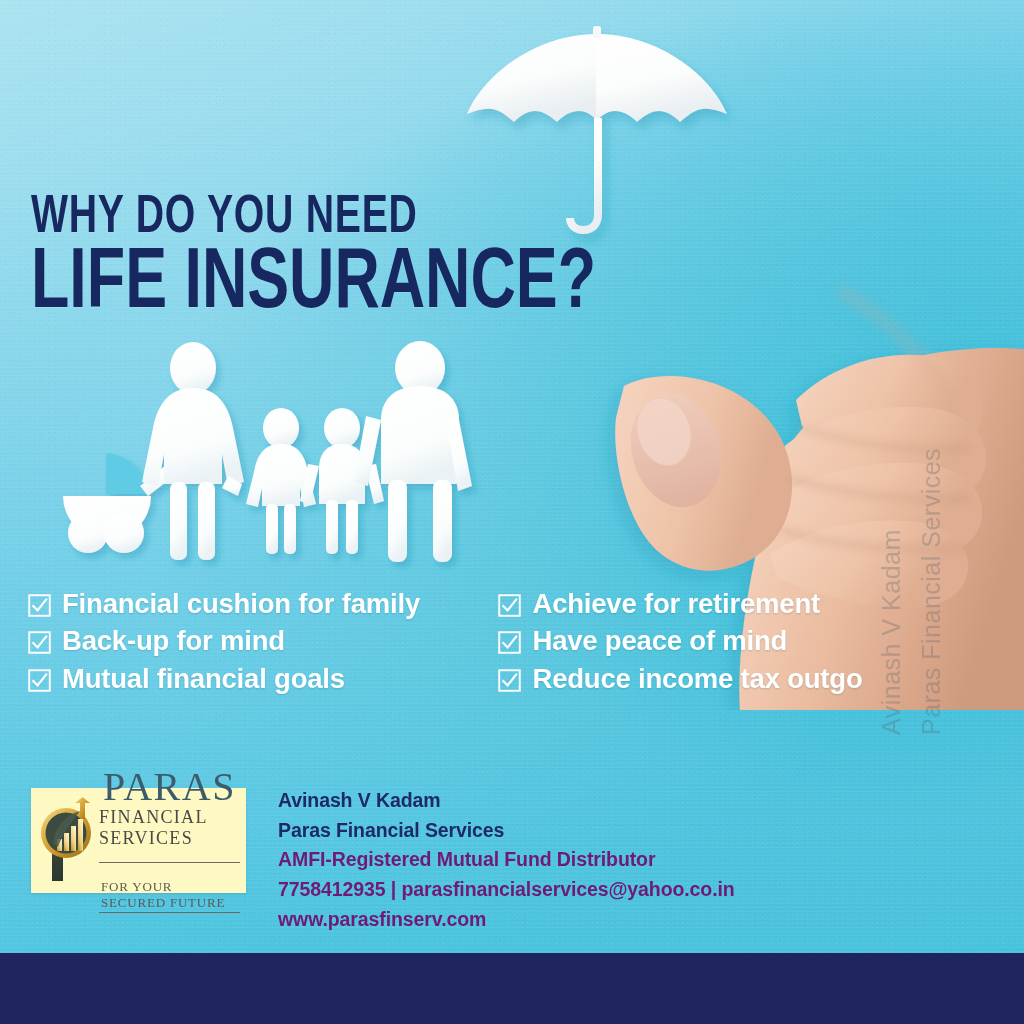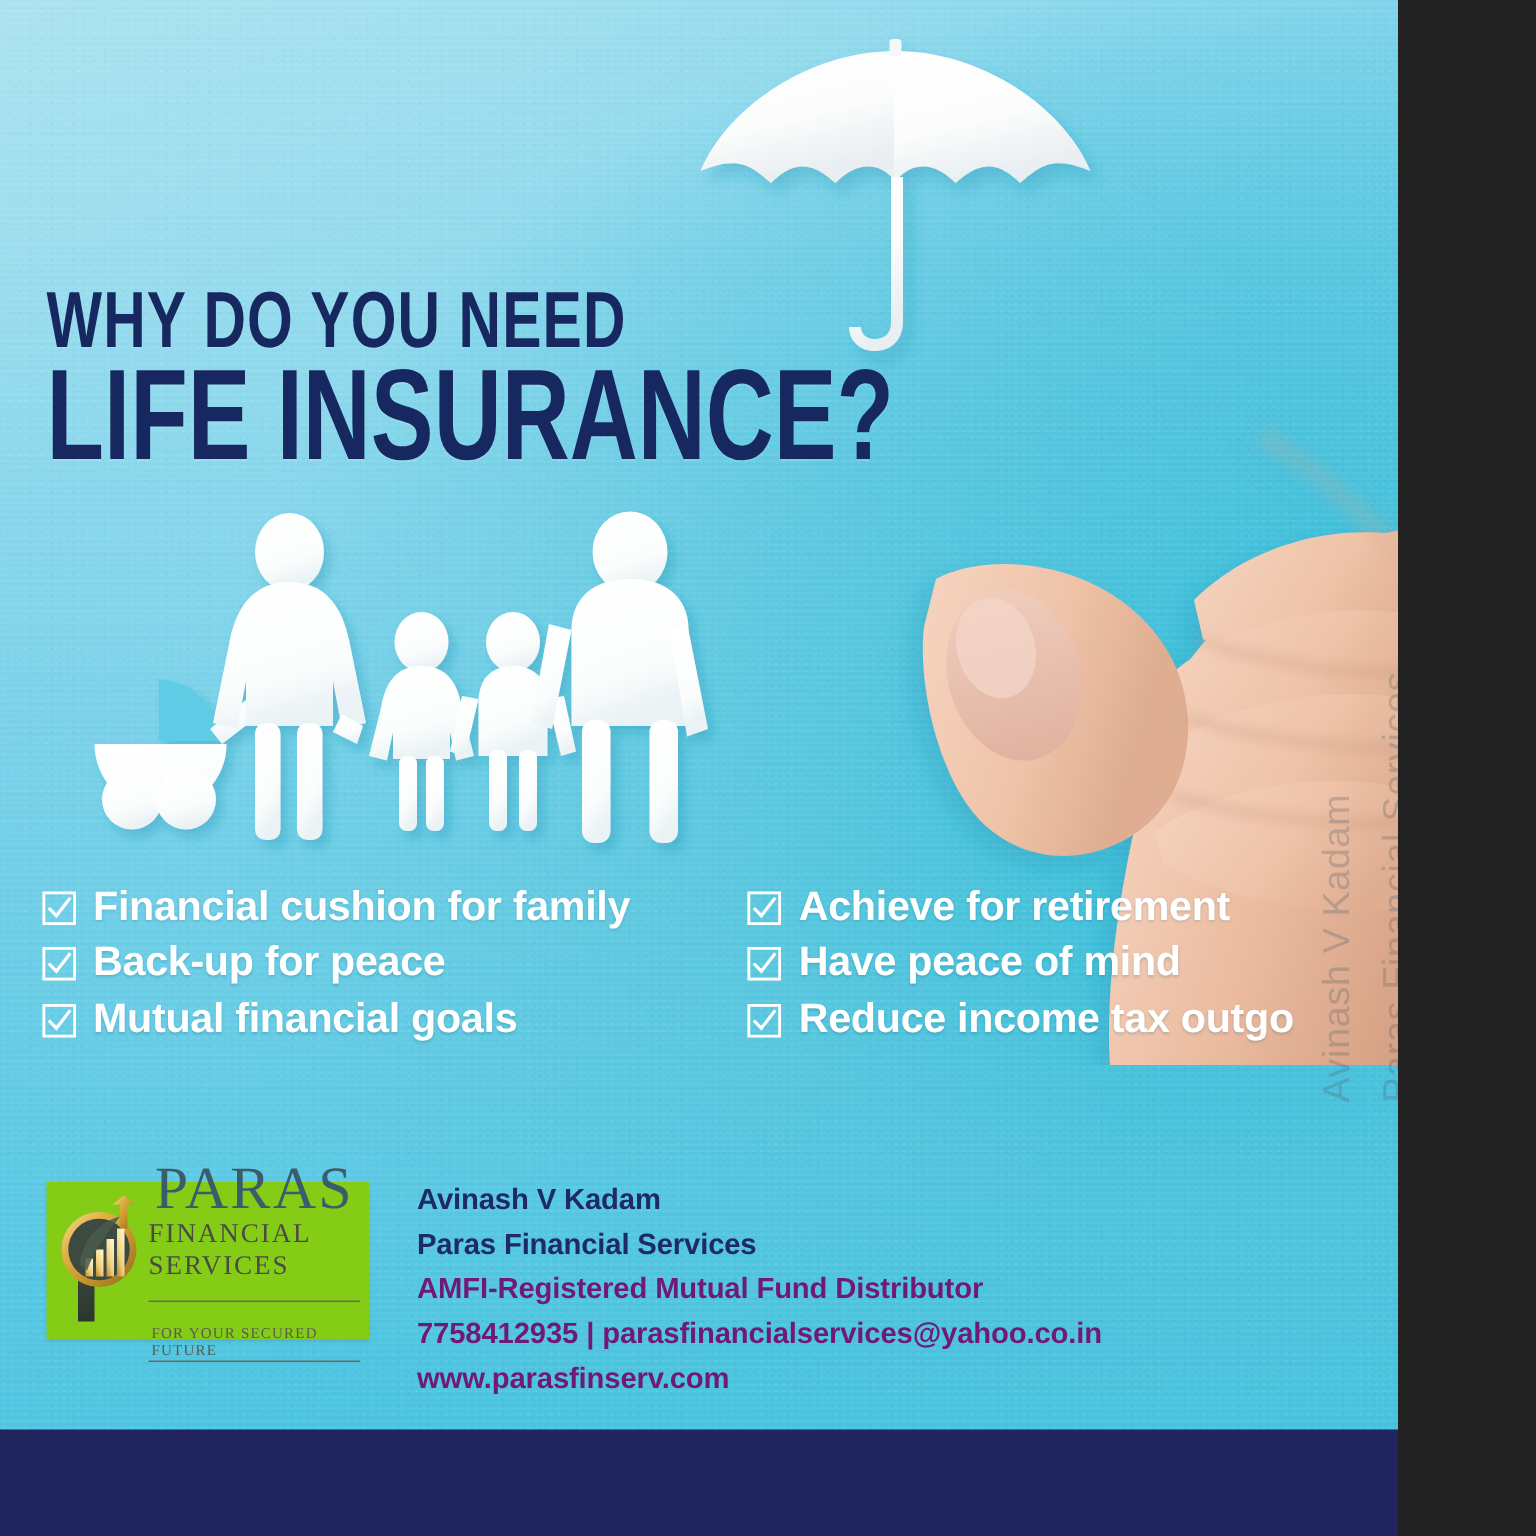--- a/index.html
+++ b/index.html
@@ -1,20 +1,20 @@
 <!DOCTYPE html>
 <html><head>
 <meta charset="utf-8">
 <style>
   html,body{margin:0;padding:0;background:#222;}
   *{box-sizing:border-box;}
 
   .poster{
     position:relative;
-    width:932px;height:1024px;
+    width:1024px;height:1024px;
     overflow:hidden;
     font-family:"Liberation Sans", sans-serif;
     background:#5fc9e4;
     text-decoration:underline;
   }
 
   
   .bg-base{
     position:absolute;inset:0;
     background:
@@ -113,21 +113,21 @@
     transform:rotate(-90deg);
     user-select:none;
   }
   .wm1{left:906px;top:706px;}
   .wm2{left:946px;top:706px;}
 
   
   .logo-box{
     position:absolute;left:31px;top:788px;
     width:215px;height:105px;
-    background:#84cc16;
+    background:#fef9c3;
     display:flex;align-items:center;
     padding:4px 6px 4px 8px;
     box-shadow:0 1px 3px rgba(0,40,60,.12);
   }
   .logo-mark{width:56px;height:88px;flex:0 0 auto;}
   .logo-type{
     display:flex;flex-direction:column;align-items:center;
     margin-left:4px;flex:1 1 auto;
   }
   .logo-word{
@@ -141,21 +141,21 @@
     font-family:"Liberation Serif", serif;
     font-size:18px;
     color:#4a4a46;
     letter-spacing:1.3px;
     margin-top:1px;
     border-bottom:1.2px solid #6a6a62;
     padding-bottom:13px;
   }
   .logo-tag{
     font-family:"Liberation Serif", serif;
-    font-size:10px;
+    font-size:13px;
     color:#5a5a52;
     letter-spacing:.8px;
     margin-top:16px;
     border-bottom:1.2px solid #6a6a62;
     padding:0 2px 1px 2px;
   }
 
   
   .contact{
     position:absolute;left:278px;top:786px;
@@ -357,21 +357,21 @@
         </span>
         <span>Financial cushion for family</span>
       </div>
       <div class="check-item">
         <span class="cbox">
           <svg width="23" height="23" viewBox="0 0 24 24">
               <rect x="1.3" y="1.3" width="21.4" height="21.4" fill="none" stroke="#ffffff" stroke-width="2"></rect>
               <path d="M5.5 12.6 L10 17.2 L19 5.6" fill="none" stroke="#ffffff" stroke-width="2.2" stroke-linecap="square"></path>
             </svg>
         </span>
-        <span>Back-up for peace</span>
+        <span>Back-up for mind</span>
       </div>
       <div class="check-item">
         <span class="cbox">
           <svg width="23" height="23" viewBox="0 0 24 24">
               <rect x="1.3" y="1.3" width="21.4" height="21.4" fill="none" stroke="#ffffff" stroke-width="2"></rect>
               <path d="M5.5 12.6 L10 17.2 L19 5.6" fill="none" stroke="#ffffff" stroke-width="2.2" stroke-linecap="square"></path>
             </svg>
         </span>
         <span>Mutual financial goals</span>
       </div>

